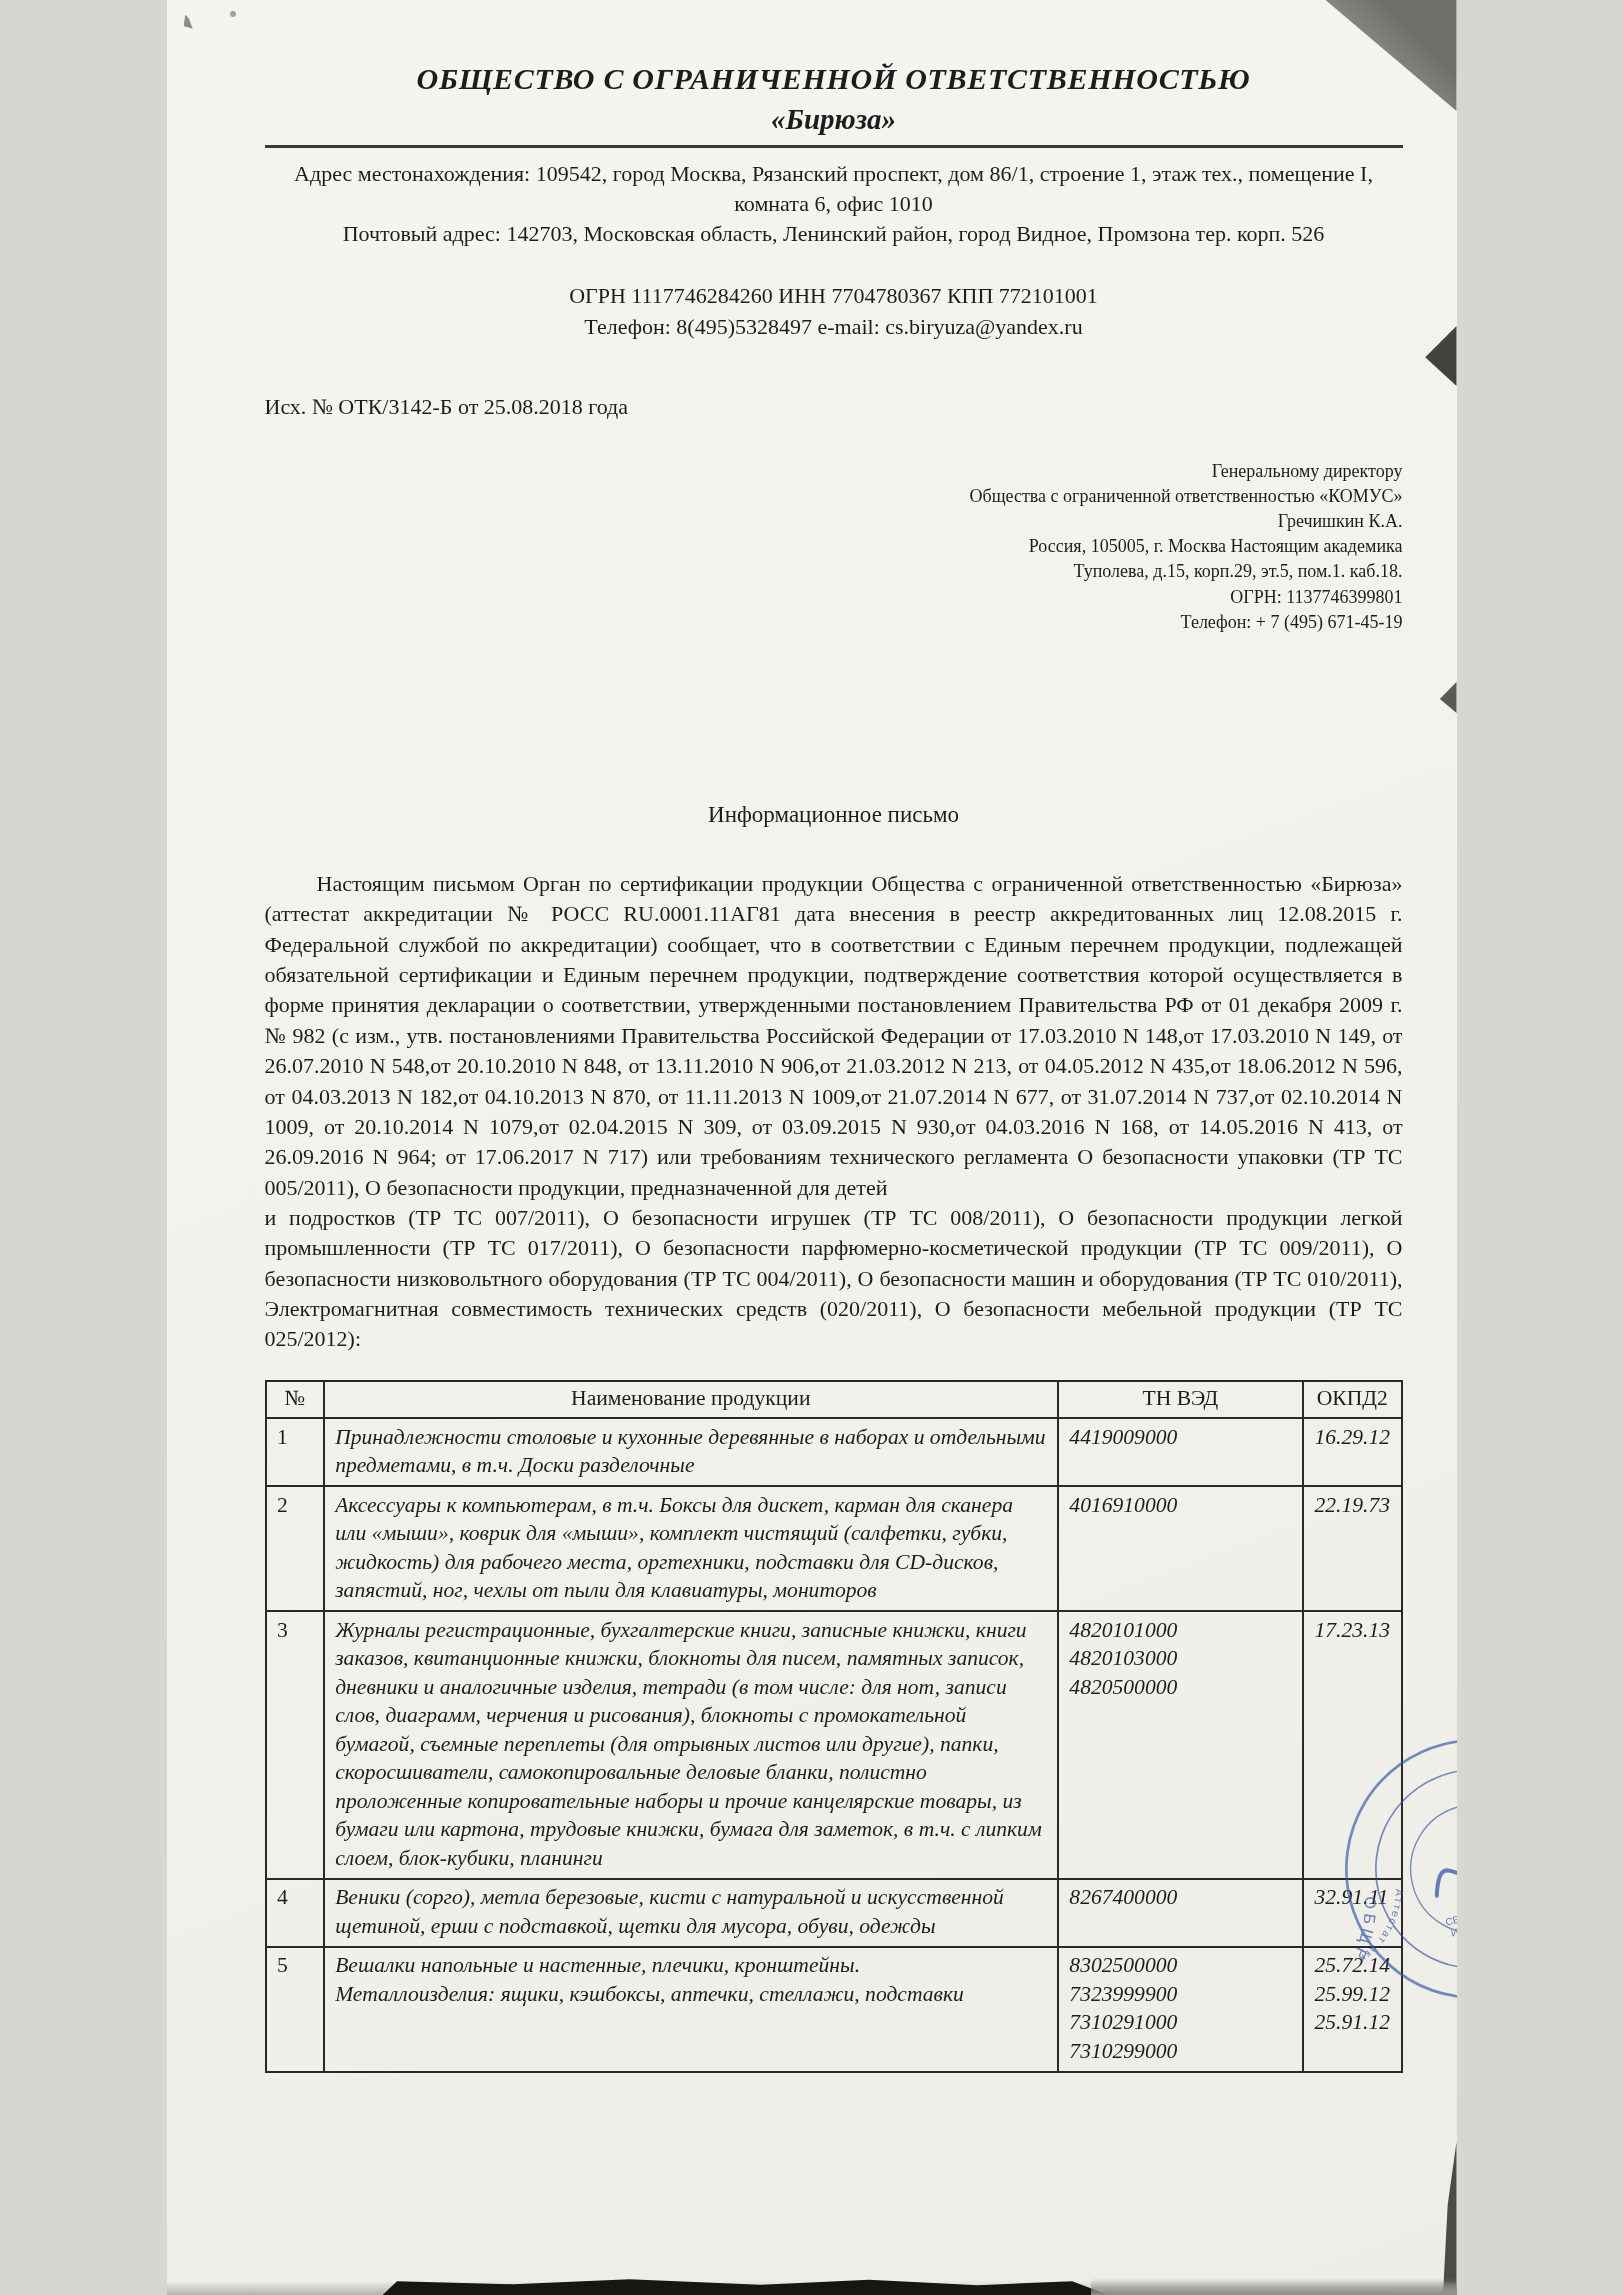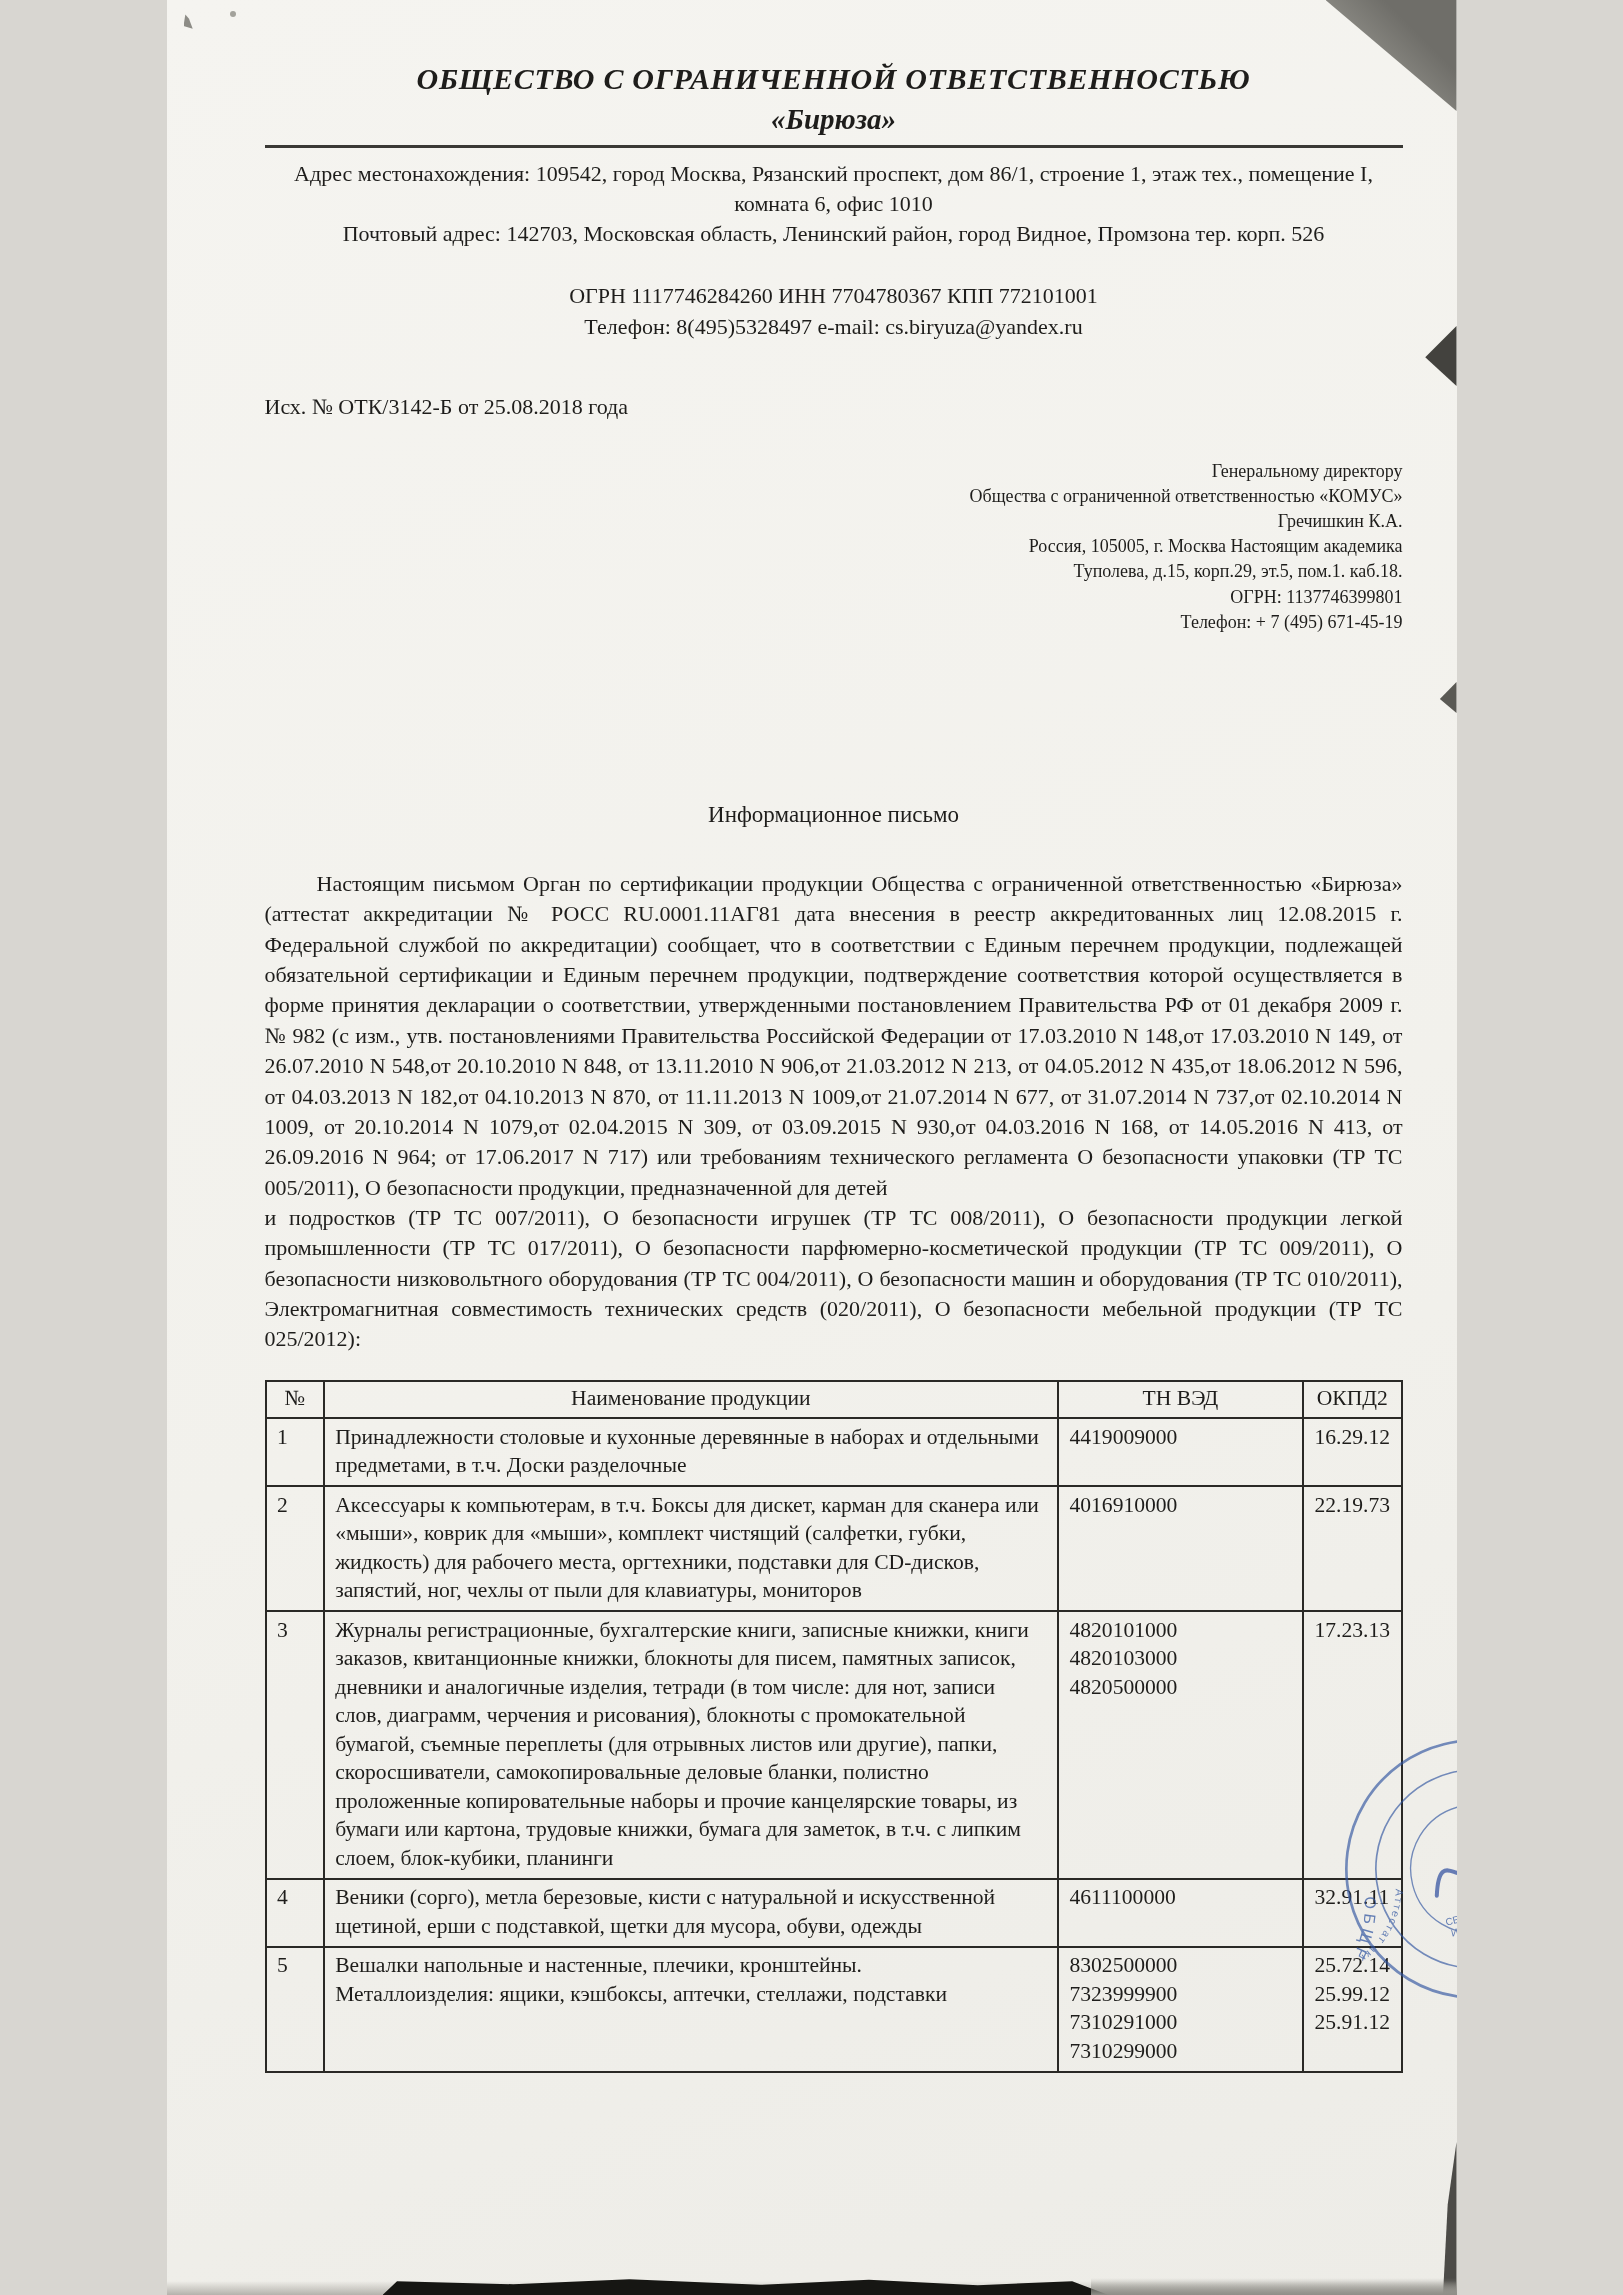--- a/index.html
+++ b/index.html
@@ -92,21 +92,21 @@
     padding: 3.9px 10.5px 5.2px 10.5px;
     vertical-align: top;
   }
   table.products th {
     font-weight: normal;
     text-align: center;
     padding-top: 2.6px;
     padding-bottom: 3.9px;
   }
   td.c-num { text-align: left; padding-left: 13px; }
-  .pre { white-space: pre-line; }
+  .pre { white-space: pre-line; font-style: italic; }
 
   
   .stamp {
     position: absolute;
     left: 1174px;
     top: 1735px;
     width: 268px;
     height: 268px;
     transform: rotate(-14deg);
     opacity: 0.72;
@@ -220,21 +220,21 @@
         <td class="c-num">3</td>
         <td class="pre">Журналы регистрационные, бухгалтерские книги, записные книжки, книги заказов, квитанционные книжки, блокноты для писем, памятных записок, дневники и аналогичные изделия, тетради (в том числе: для нот, записи слов, диаграмм, черчения и рисования), блокноты с промокательной бумагой, съемные переплеты (для отрывных листов или другие), папки, скоросшиватели, самокопировальные деловые бланки, полистно проложенные копировательные наборы и прочие канцелярские товары, из бумаги или картона, трудовые книжки, бумага для заметок, в т.ч. с липким слоем, блок-кубики, планинги</td>
         <td class="pre">4820101000
 4820103000
 4820500000</td>
         <td class="pre">17.23.13</td>
       </tr>
       <tr>
         <td class="c-num">4</td>
         <td class="pre">Веники (сорго), метла березовые, кисти с натуральной и искусственной щетиной, ерши с подставкой, щетки для мусора, обуви, одежды</td>
-        <td class="pre">4611100000</td>
+        <td class="pre">8267400000</td>
         <td class="pre">32.91.11</td>
       </tr>
       <tr>
         <td class="c-num">5</td>
         <td class="pre">Вешалки напольные и настенные, плечики, кронштейны.
 Металлоизделия: ящики, кэшбоксы, аптечки, стеллажи, подставки</td>
         <td class="pre">8302500000
 7323999900
 7310291000
 7310299000</td>

